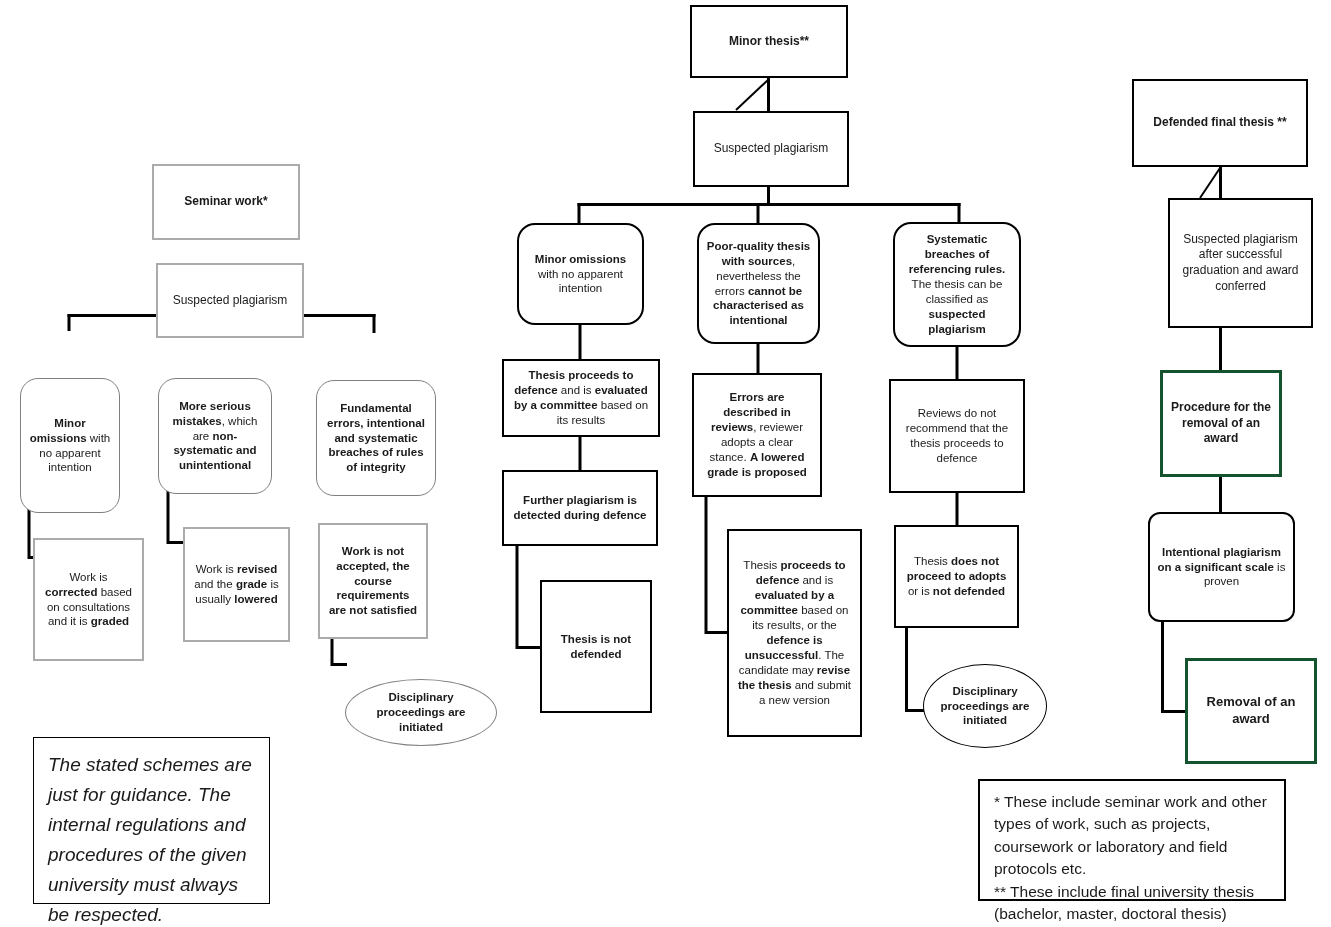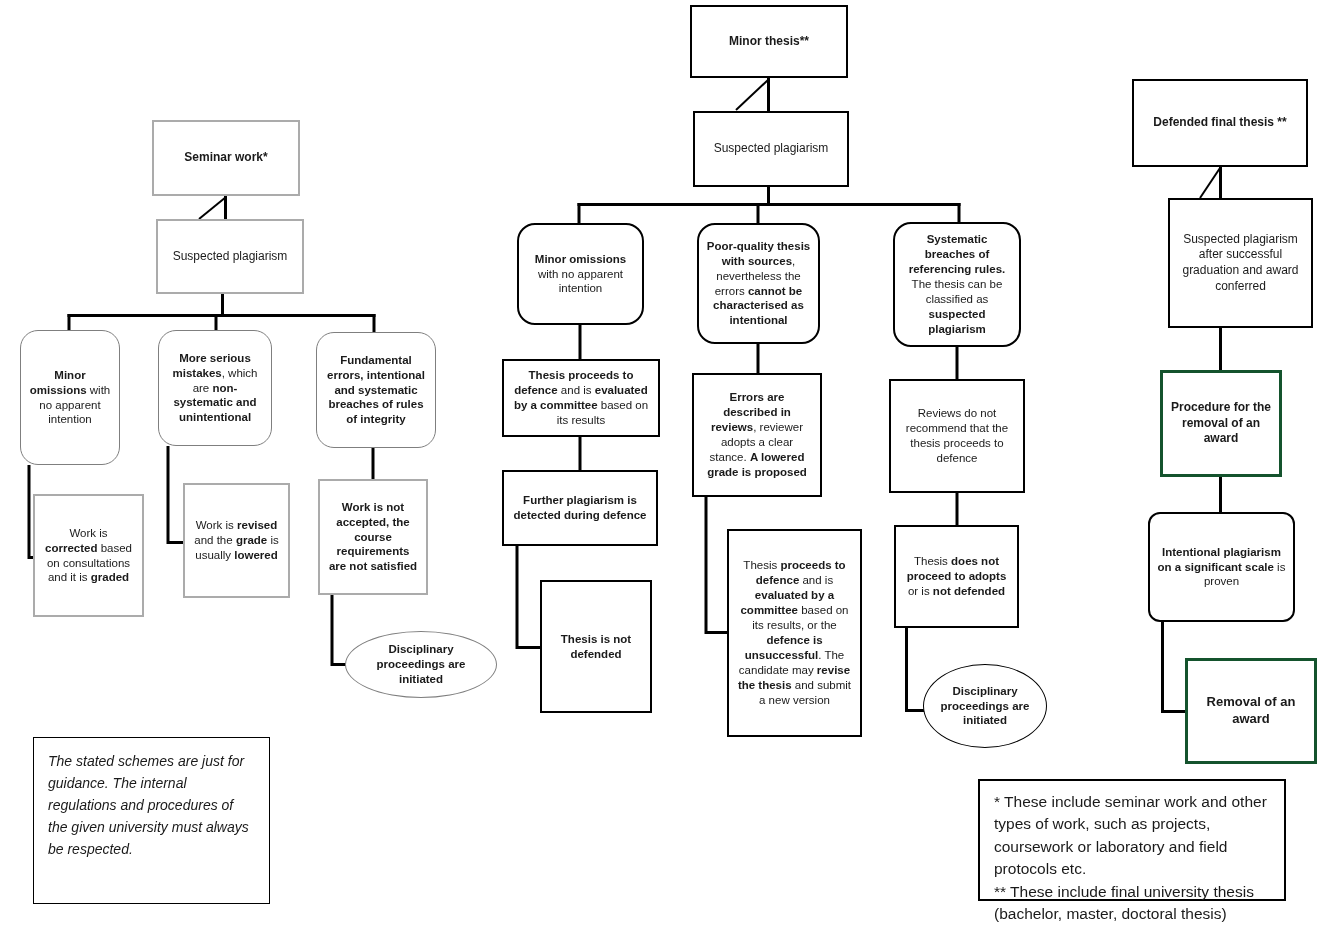--- a/index.html
+++ b/index.html
@@ -3,30 +3,30 @@
 <meta charset="utf-8">
 <style>
   * { margin:0; padding:0; box-sizing:border-box; }
   html,body { background:#ffffff; }
   body { font-family:"Liberation Sans", sans-serif; color:#1a1a1a; }
   .canvas { position:relative; width:1331px; height:927px; background:#ffffff; overflow:hidden; }
   .connectors { position:absolute; left:0; top:0; width:1331px; height:927px; }
   .node { position:absolute; display:flex; align-items:center; justify-content:center;
           text-align:center; background:#ffffff; font-size:11.5px; line-height:1.3; padding:6px 7px; }
   .node b { font-weight:bold; }
-  .gray2  { border:2px solid #ababab; }
-  .grayR  { border:1.5px solid #7f7f7f; }
+  .gray2  { border:2px solid #ababab;margin-top:44px; }
+  .grayR  { border:1.5px solid #7f7f7f;margin-top:48px; }
   .blk2   { border:2px solid #000000; }
   .blk3   { border:3px solid #14532d; }
   .rounded { border-radius:18px; }
   .ellipse { border-radius:50%; font-weight:bold; }
   .title { font-weight:bold; font-size:12px; }
   .plain { font-size:12px; }
   .bold  { font-weight:bold; }
-  .note  { font-style:italic; font-size:14px; text-align:left; align-items:flex-start;
+  .note  { font-style:italic; font-size:19px; text-align:left; align-items:flex-start;
            justify-content:flex-start; line-height:1.58; padding:12px 14px; border:1.5px solid #000; }
   .footer { font-size:15.5px; text-align:left; line-height:1.45; padding:10px 14px;
             flex-direction:column; align-items:flex-start; justify-content:flex-start; border:2px solid #000; }
 </style>
 </head>
 <body>
 
 <div class="canvas">
 
   <svg class="connectors" viewBox="0 0 1331 927" xmlns="http://www.w3.org/2000/svg" fill="none" stroke="#000000">

